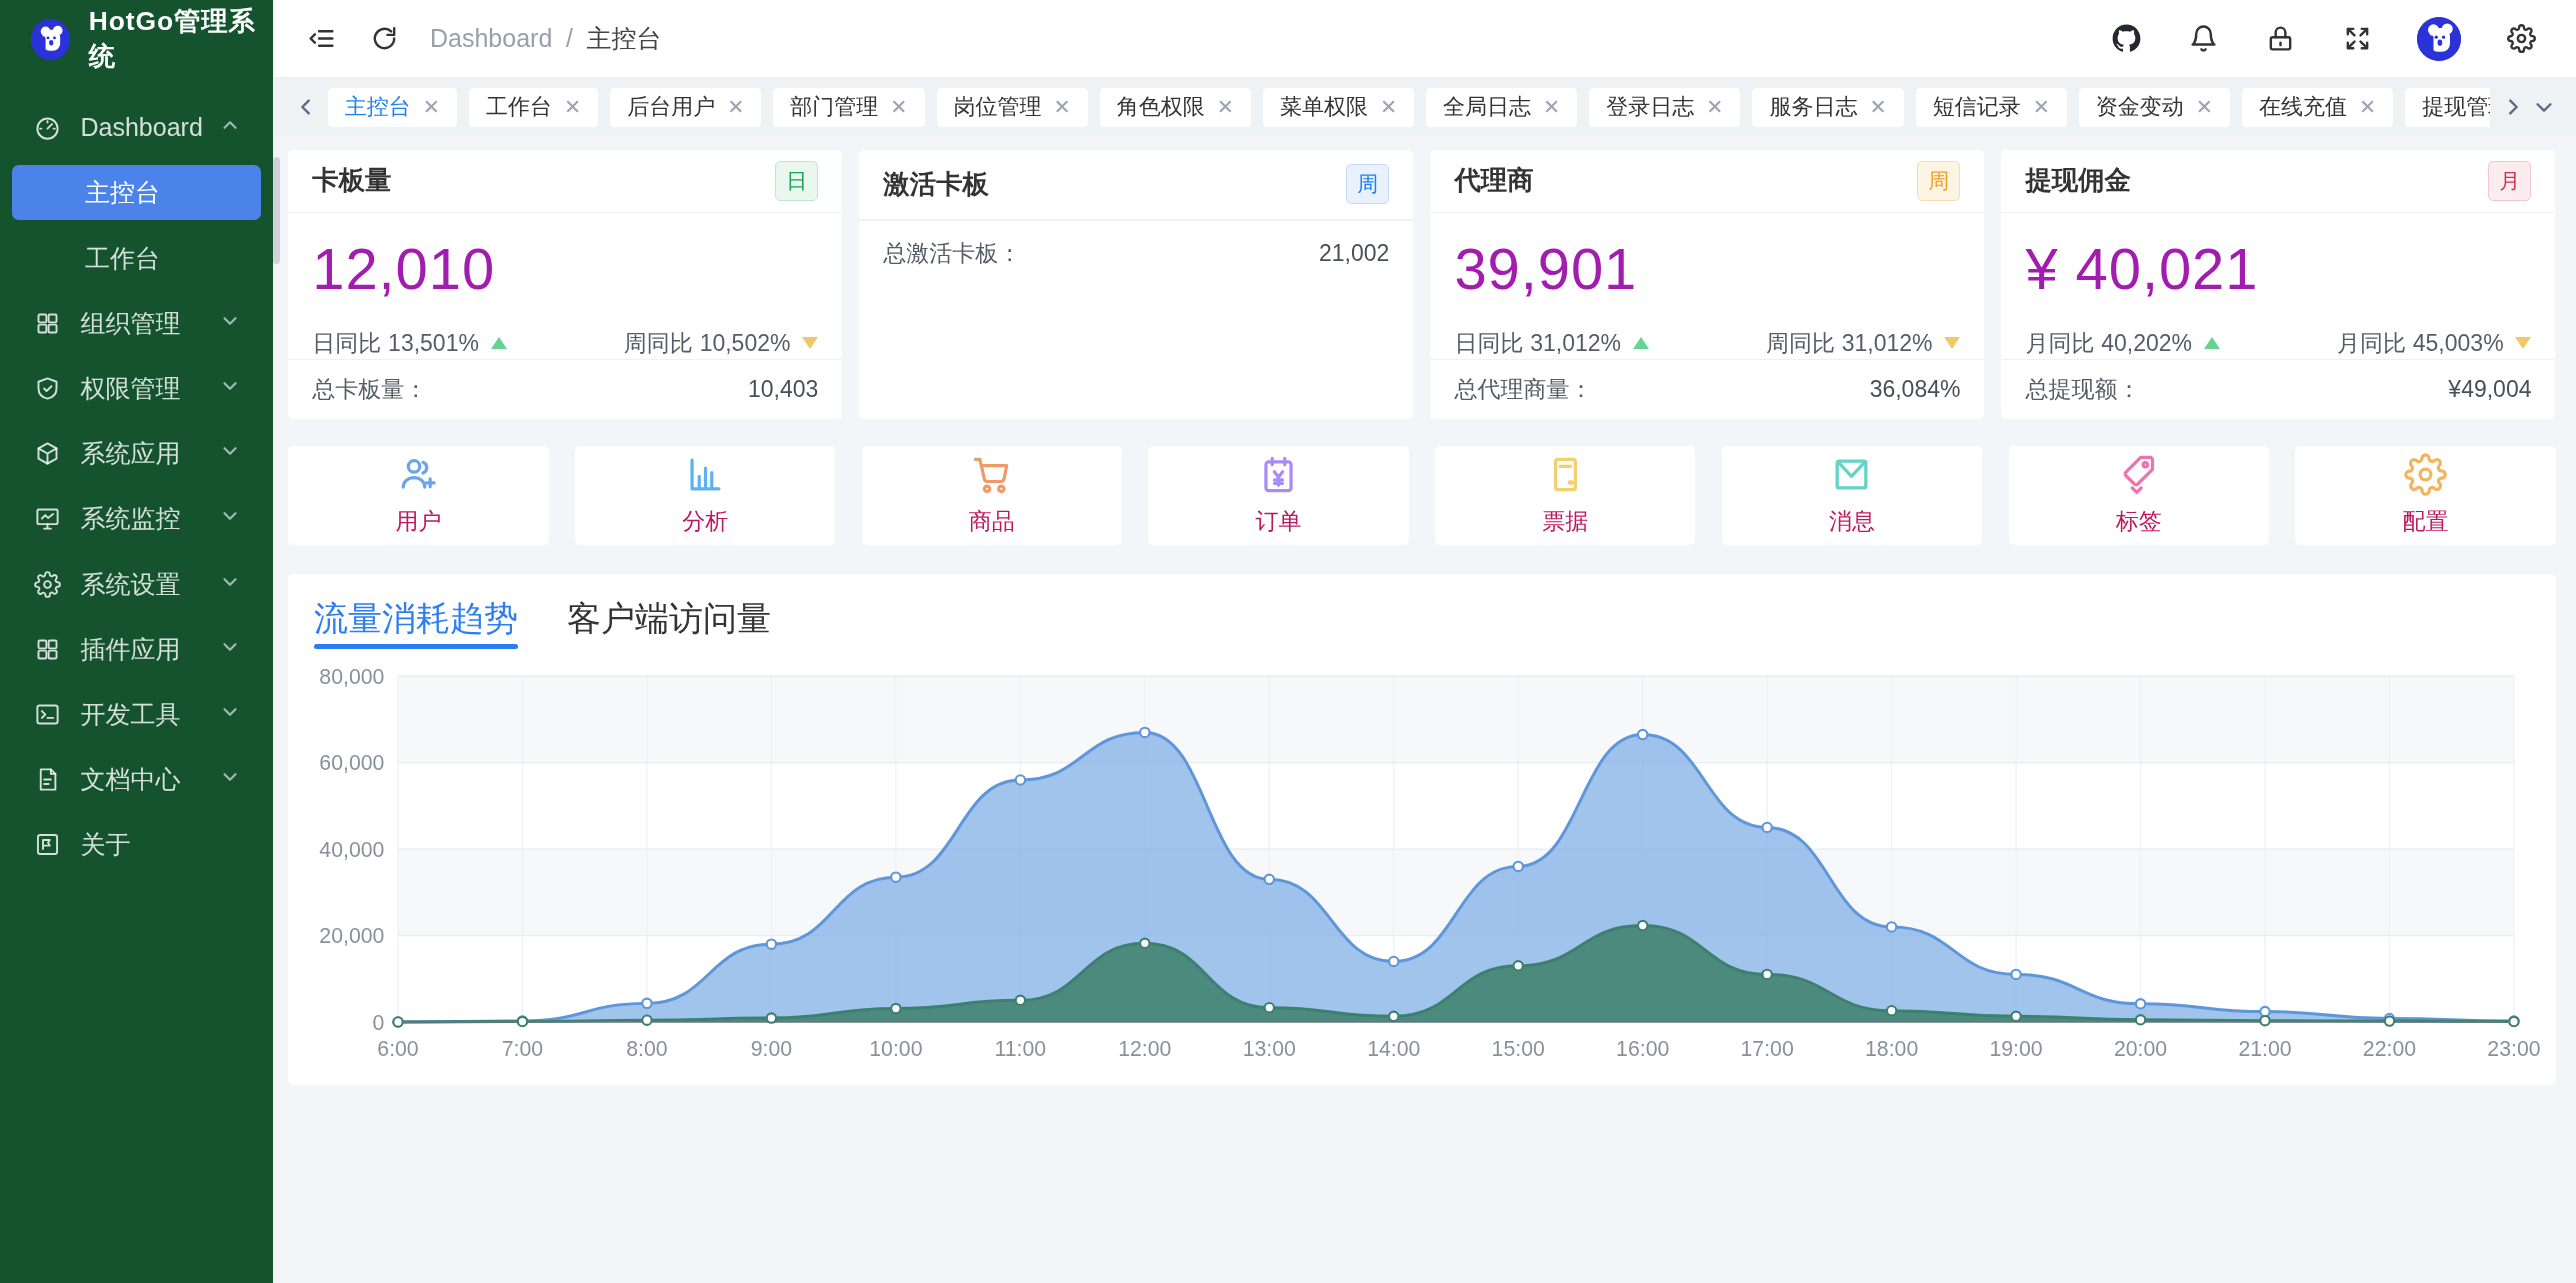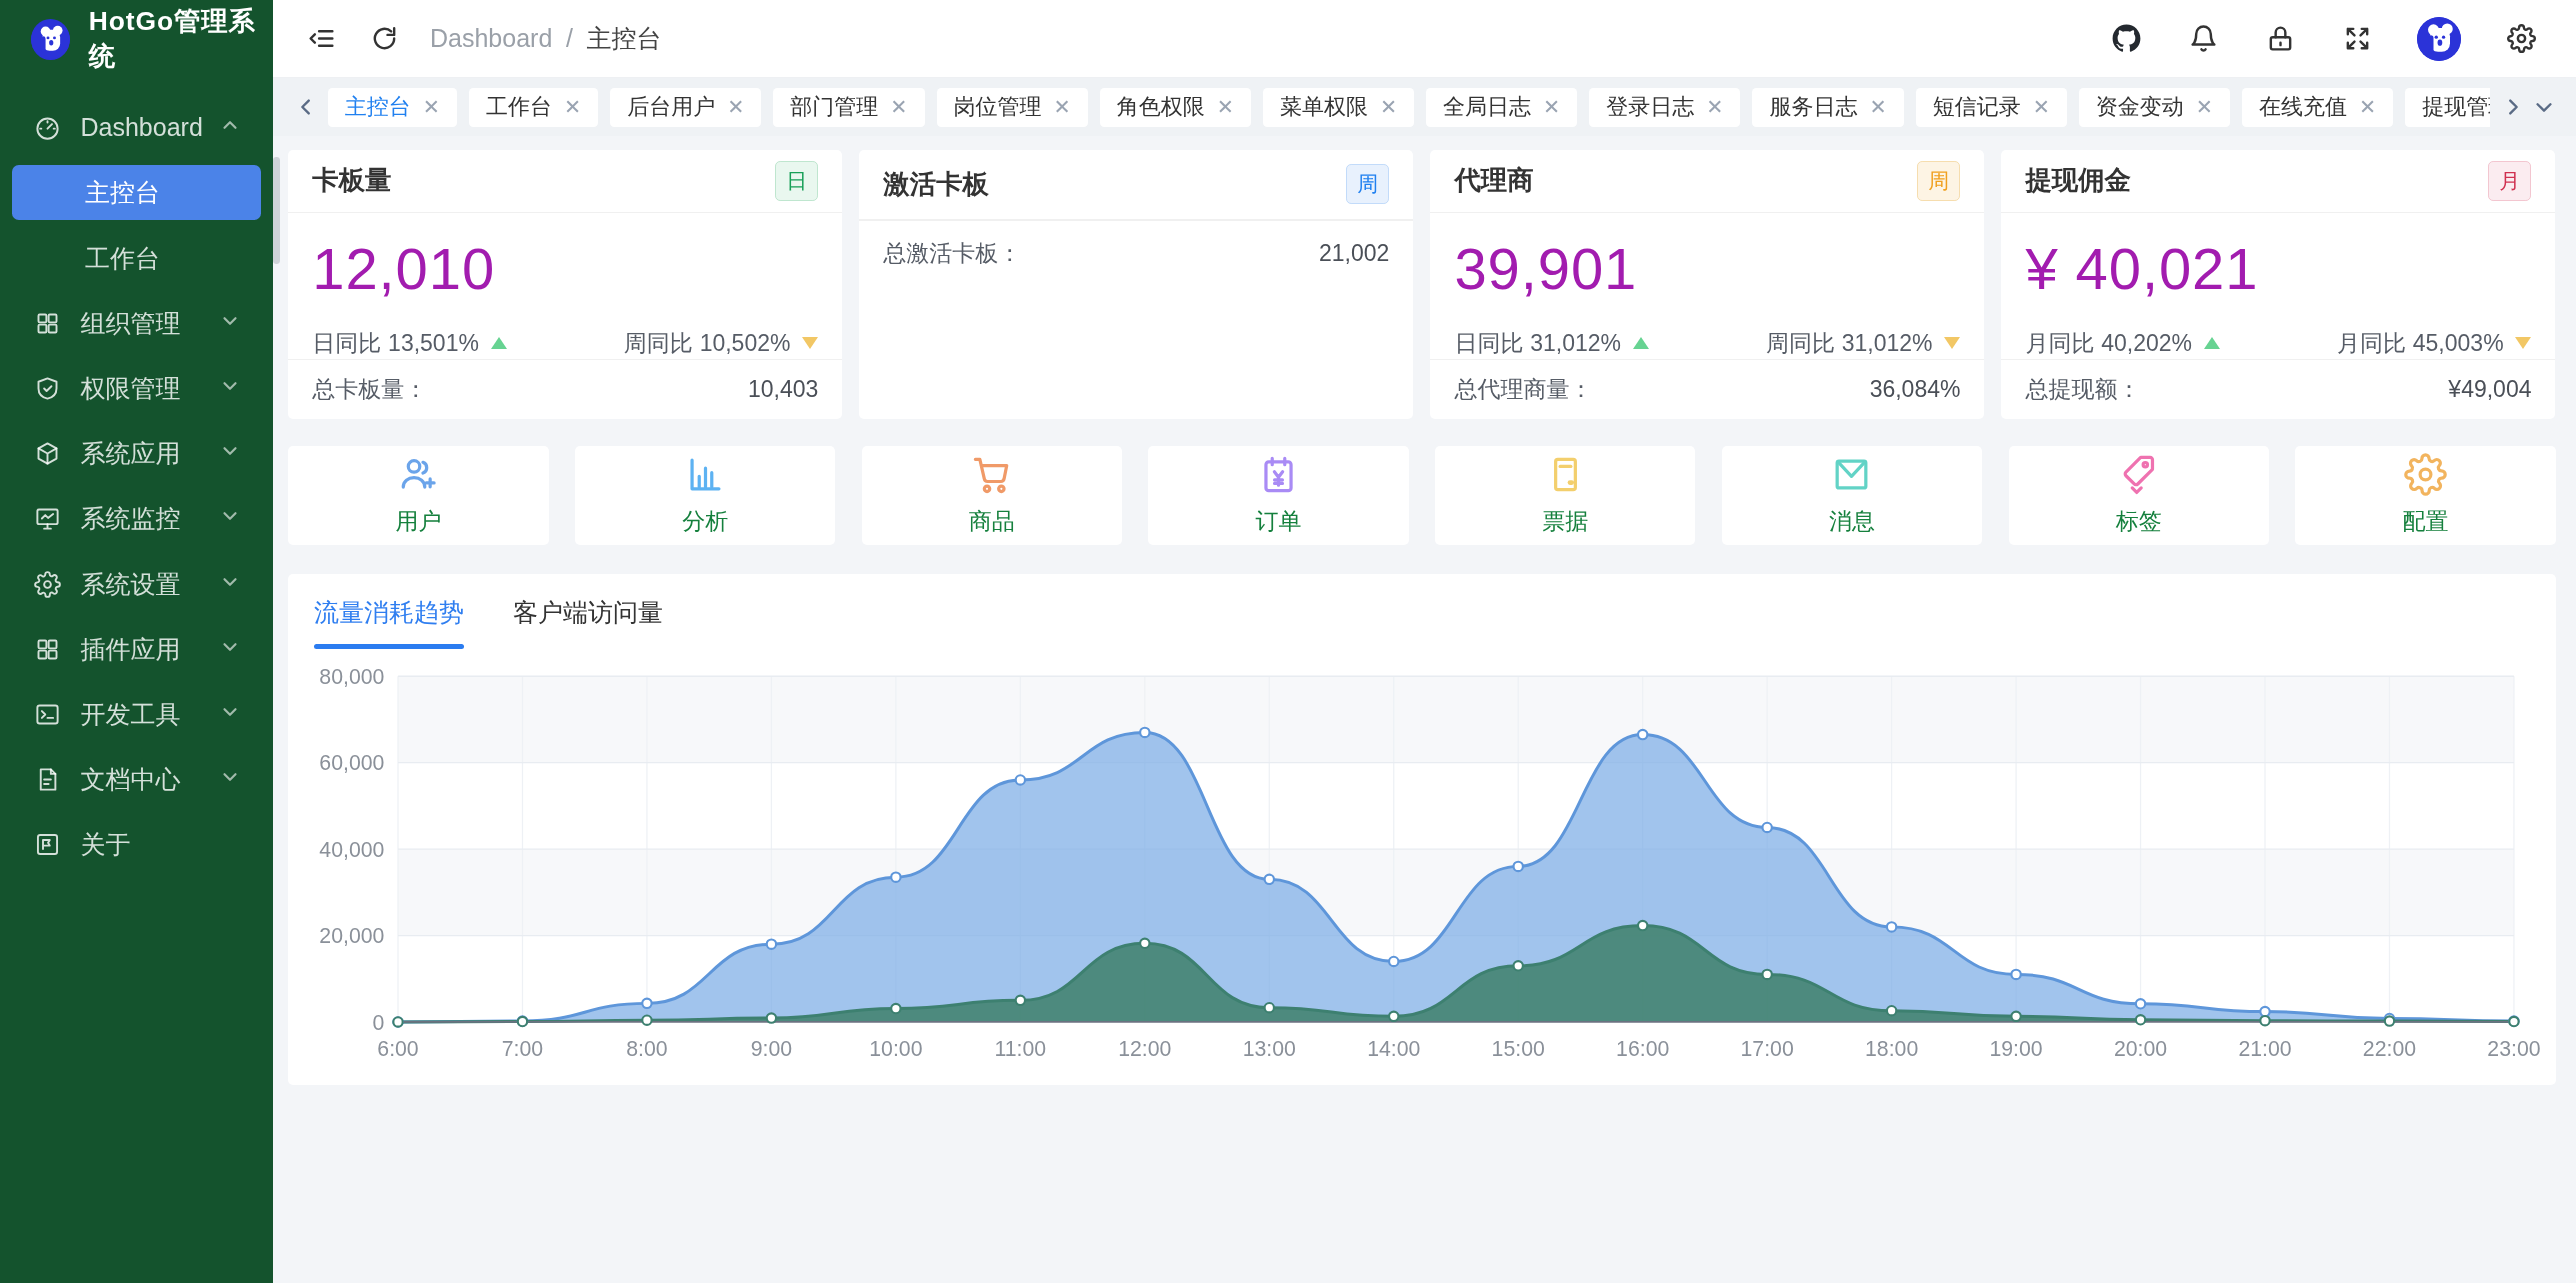--- a/index.html
+++ b/index.html
@@ -64,25 +64,25 @@
   .tri.up { border-bottom:12px solid #67d392; }
   .tri.down { border-top:12px solid #f2c765; }
   .progress { height:24px; border-radius:12px; background:#e9eaec; margin-top:29px; }
   .progress-fill { width:78%; height:100%; border-radius:12px; background:linear-gradient(90deg,#94b4f2,#3e6ff0); display:flex; align-items:center; justify-content:flex-end; padding-right:13.6px; color:#fff; font-size:20.5px; }
   .stat-foot { height:66px; border-top:0.9px solid #f0f0f0; display:flex; align-items:center; justify-content:space-between; padding:0 24px; font-size:23px; color:#4a4f57; }
   .stat-foot .fl { color:#565c66; }
 
   .apps-row { display:flex; gap:26.4px; margin-top:27px; }
   .app-card { flex:1; height:99px; background:#fff; border-radius:5.1px; display:flex; flex-direction:column; align-items:center; justify-content:center; gap:10.2px; cursor:pointer; }
   .app-card svg { width:43px; height:43px; fill:none; stroke-width:1.8; stroke-linecap:round; stroke-linejoin:round; }
-  .app-label { font-size:23px; color:#15803d; }
+  .app-label { font-size:23px; color:#be185d; }
 
   .chart-card { margin-top:29px; height:511px; background:#fff; border-radius:5.1px; overflow:hidden; }
   .chart-tabs { display:flex; gap:49px; padding:22px 0 0 25.6px; height:75px; }
-  .chart-tab { font-size:25px; color:#333; padding-bottom:19px; cursor:pointer; position:relative; }
+  .chart-tab { font-size:34px; color:#333; padding-bottom:19px; cursor:pointer; position:relative; }
   .chart-tab.active { color:#2f7ef0; }
   .chart-tab.active:after { content:""; position:absolute; left:0; right:0; bottom:0; height:4.3px; border-radius:2.6px; background:#2b7cf0; }
   .chart-wrap { width:2267px; height:430px; }
   text.ylab, text.xlab { font-family:"Liberation Sans","DejaVu Sans",sans-serif; font-size:25px; fill:#8a9099; }
 </style>
 </head>
 <body>
 
 <div class="root">
 

